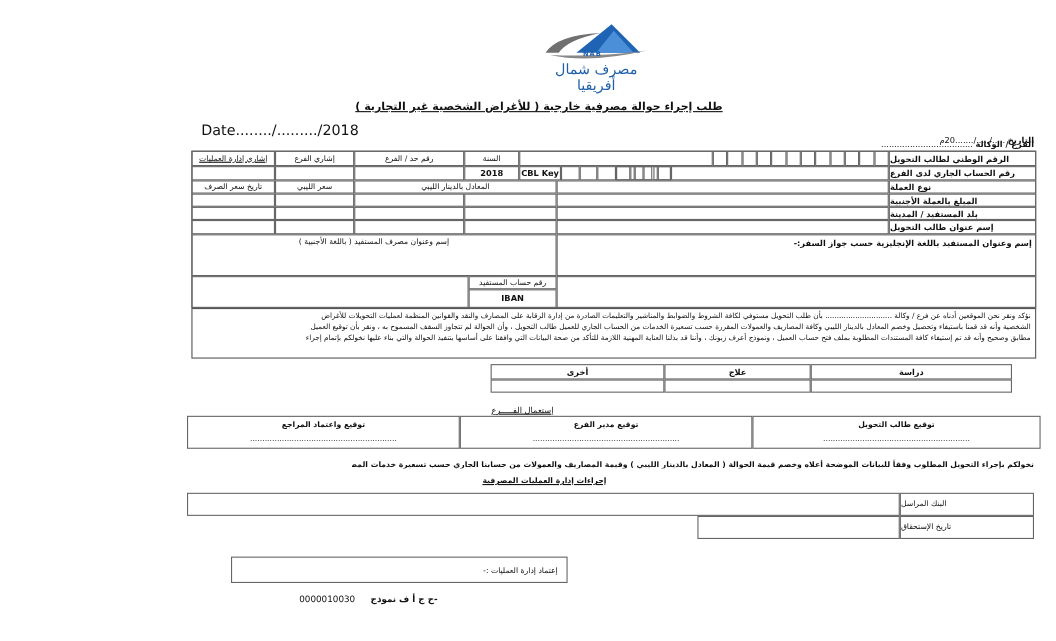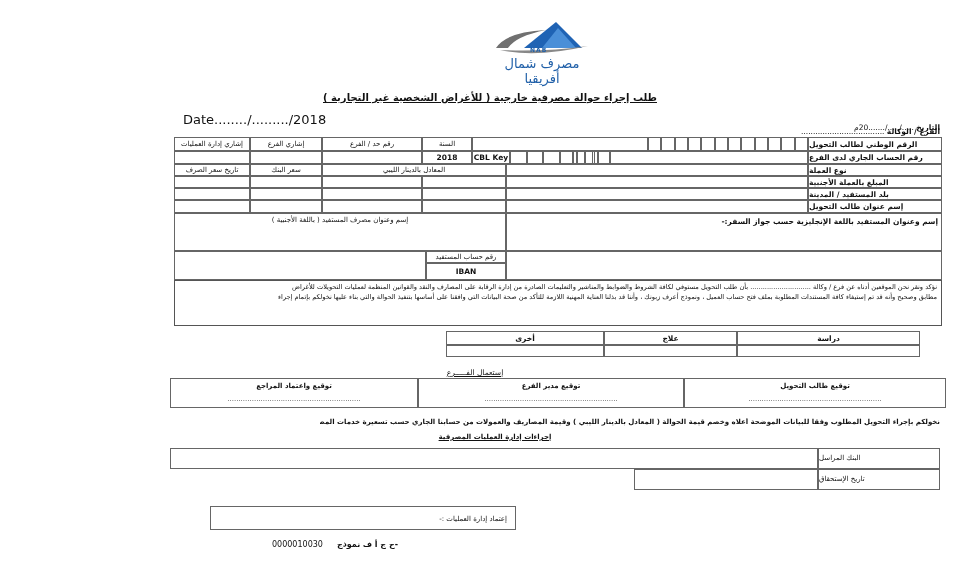--- a/index.html
+++ b/index.html
@@ -40,41 +40,41 @@
 </div>
 <div class="abs rtl" style="right:20px;top:127px;font-size:7.5px;white-space:nowrap;">
   <span style="font-weight:bold;">الفرع / الوكالة</span>
   <span>...................................</span>
 </div>
 
 <div>
 
   <div class="cell" style="left:174px;top:137px;width:768px;height:143px;border-color:#555;"></div>
 
-  <div class="cell ctr t rtl" style="left:174px;top:137px;width:76px;height:14px;">إشاري إدارة العمليات</div>
+  <div class="cell ctr t rtl" style="left:174px;top:137px;width:76px;height:14px;text-decoration:underline;">إشاري إدارة العمليات</div>
   <div class="cell ctr t rtl" style="left:250px;top:137px;width:72px;height:14px;">إشاري الفرع</div>
   <div class="cell ctr t rtl" style="left:322px;top:137px;width:100px;height:14px;">رقم حد / الفرع</div>
   <div class="cell ctr t rtl" style="left:422px;top:137px;width:50px;height:14px;">السنة</div>
   <div class="cell" style="left:472px;top:137px;width:176px;height:14px;"></div>
 
   <div id="nid-boxes"></div>
   <div class="cell rt tb rtl" style="left:808px;top:137px;width:134px;height:14px;">الرقم الوطني لطالب التحويل</div>
 
   <div class="cell" style="left:174px;top:151px;width:76px;height:13px;"></div>
   <div class="cell" style="left:250px;top:151px;width:72px;height:13px;"></div>
   <div class="cell" style="left:322px;top:151px;width:100px;height:13px;"></div>
   <div class="cell ctr tb" style="left:422px;top:151px;width:50px;height:13px;">2018</div>
   <div class="cell ctr tb" style="left:472px;top:151px;width:38px;height:13px;">CBL Key</div>
   <div id="cbl-boxes"></div>
   <div class="cell" style="left:610px;top:151px;width:198px;height:13px;"></div>
   <div id="acc-boxes"></div>
   <div class="cell rt tb rtl" style="left:808px;top:151px;width:134px;height:13px;">رقم الحساب الجاري لدى الفرع</div>
 
   <div class="cell ctr t rtl" style="left:174px;top:164px;width:76px;height:12px;">تاريخ سعر الصرف</div>
-  <div class="cell ctr t rtl" style="left:250px;top:164px;width:72px;height:12px;">سعر البنك</div>
+  <div class="cell ctr t rtl" style="left:250px;top:164px;width:72px;height:12px;">سعر الليبي</div>
   <div class="cell ctr t rtl" style="left:322px;top:164px;width:184px;height:12px;">المعادل بالدينار الليبي</div>
   <div class="cell" style="left:506px;top:164px;width:302px;height:12px;"></div>
   <div class="cell rt tb rtl" style="left:808px;top:164px;width:134px;height:12px;">نوع العملة</div>
 
   <div id="grid-rows"></div>
 
   <div class="cell rt tb rtl" style="left:808px;top:176px;width:134px;height:12px;">المبلغ بالعملة الأجنبية</div>
   <div class="cell rt tb rtl" style="left:808px;top:188px;width:134px;height:12px;">بلد المستفيد / المدينة</div>
   <div class="cell rt tb rtl" style="left:808px;top:200px;width:134px;height:13px;">إسم عنوان طالب التحويل</div>
 
@@ -85,20 +85,21 @@
     <div class="abs tb rtl" style="right:3px;top:3px;">إسم وعنوان المستفيد باللغة الإنجليزية  حسب جواز السفر:-</div>
   </div>
   <div class="cell" style="left:174px;top:251px;width:252px;height:29px;"></div>
   <div class="cell ctr t rtl" style="left:426px;top:251px;width:80px;height:12px;">رقم حساب المستفيد</div>
   <div class="cell ctr tb" style="left:426px;top:263px;width:80px;height:17px;">IBAN</div>
   <div class="cell" style="left:506px;top:251px;width:436px;height:29px;"></div>
 </div>
 
 <div class="abs b" style="left:174px;top:280px;width:768px;height:46px;padding:1px 4px;">
   <div class="para" style="white-space:nowrap;overflow:hidden;">نؤكد ونقر نحن الموقعين أدناه عن فرع / وكالة ............................. بأن طلب التحويل مستوفي لكافة الشروط والضوابط والمناشير والتعليمات الصادرة من إدارة الرقابة على المصارف والنقد والقوانين المنظمة لعمليات التحويلات للأغراض</div>
+  <div class="para" style="white-space:nowrap;overflow:hidden;">الشخصية وأنه قد قمنا باستيفاء وتحصيل وخصم المعادل بالدينار الليبي وكافة المصاريف والعمولات المقررة حسب تسعيرة الخدمات من الحساب الجاري للعميل طالب التحويل ، وأن الحوالة لم    تتجاوز السقف المسموح به ، ونقر بأن توقيع العميل</div>
   <div class="para" style="white-space:nowrap;overflow:hidden;">مطابق وصحيح وأنه قد تم إستيفاء كافة المستندات المطلوبة بملف فتح حساب العميل ، ونموذج أعرف زبونك ، وأننا قد بذلنا العناية المهنية اللازمة للتأكد من صحة البيانات التي وافقنا على أساسها بتنفيذ الحوالة والتي بناء عليها نخولكم بإتمام إجراء</div>
 </div>
 
 <div>
   <div class="cell ctr tb rtl" style="left:737px;top:331px;width:183px;height:14px;">دراسة</div>
   <div class="cell ctr tb rtl" style="left:604px;top:331px;width:133px;height:14px;">علاج</div>
   <div class="cell ctr tb rtl" style="left:446px;top:331px;width:158px;height:14px;">أخرى</div>
   <div class="cell" style="left:737px;top:345px;width:183px;height:12px;"></div>
   <div class="cell" style="left:604px;top:345px;width:133px;height:12px;"></div>
   <div class="cell" style="left:446px;top:345px;width:158px;height:12px;"></div>

